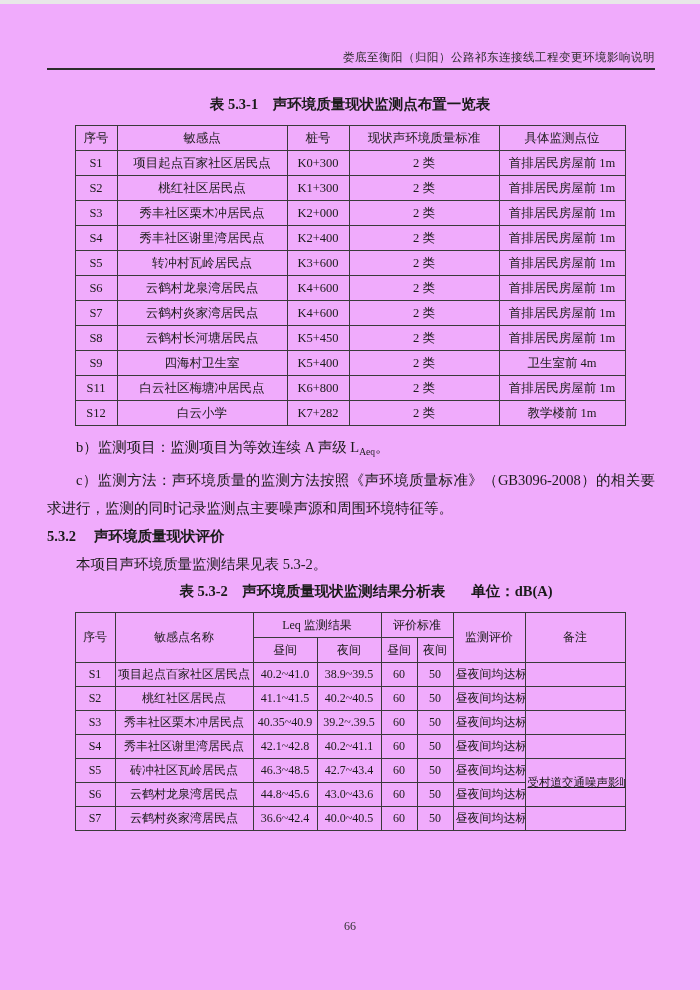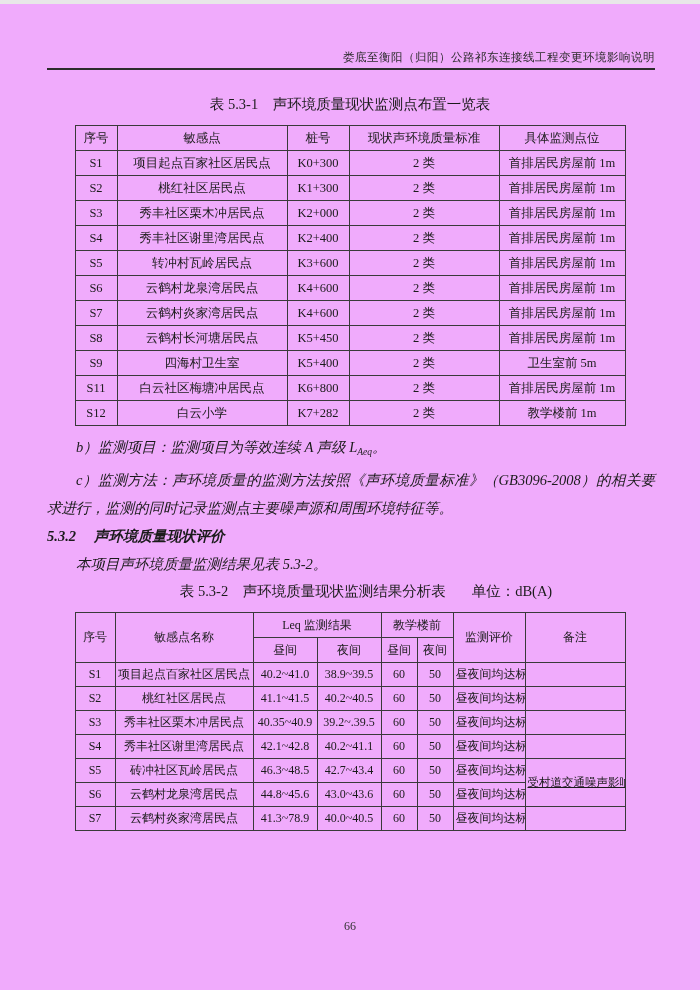--- a/index.html
+++ b/index.html
@@ -6,35 +6,35 @@
   html,body { background:#e8e8e8; }
   .page {
     width:700px; height:990px; margin:4px auto; background:#f0abfc;
     position:relative; overflow:hidden; color:#1b1b1b;
     font-family:"Liberation Serif","DejaVu Serif",serif;
   }
   .page-header { padding:46px 45px 0 47px; }
   .header-title { text-align:right; font-size:11.5px; letter-spacing:0.5px; color:#2b2b2b; }
   .header-rule { border-bottom:2px solid #2c2c2c; margin-top:3px; }
 
-  .table-caption { text-align:center; font-weight:normal; font-size:14.5px; margin-top:25px; }
+  .table-caption { text-align:center; font-weight:bold; font-size:14.5px; margin-top:25px; }
   .table-caption .unit { margin-left:26px; }
 
   table { border-collapse:collapse; table-layout:fixed; width:550px; margin:11px auto 0; }
   td {
     border:1px solid #3a3a3a; text-align:center; vertical-align:middle;
     font-size:12.5px; height:25px; padding:0 2px; overflow:hidden; white-space:nowrap;
   }
   .t1 td { height:25px; }
   .t2 td { font-size:12px; height:24px; }
   .t2 tr.head-row td { height:25px;text-align:center; }
   .underlined { text-decoration:underline; font-size:11.5px; letter-spacing:0; }
 
   .body-text { margin:7px 45px 0 47px; font-size:14.5px; line-height:28px; text-align:justify; }
-  .body-text p { text-indent:2em;font-style:italic; }
+  .body-text p { text-indent:2em; }
   .sub { font-size:9.5px; vertical-align:-3px; }
   .section-heading { font-weight:bold; text-indent:0 !important; }
   .section-heading .sec-title { margin-left:18px; }
 
   .caption2 { margin-top:4px;padding-left:32px; }
   .page-number { position:absolute; bottom:60px; left:0; right:0; text-align:center; font-size:12px; color:#333; }
 </style>
 </head>
 <body>
 
@@ -119,21 +119,21 @@
       <td>云鹤村长河塘居民点</td>
       <td>K5+450</td>
       <td>2 类</td>
       <td>首排居民房屋前 1m</td>
     </tr>
     <tr>
       <td>S9</td>
       <td>四海村卫生室</td>
       <td>K5+400</td>
       <td>2 类</td>
-      <td>卫生室前 5m</td>
+      <td>卫生室前 4m</td>
     </tr>
     <tr>
       <td>S11</td>
       <td>白云社区梅塘冲居民点</td>
       <td>K6+800</td>
       <td>2 类</td>
       <td>首排居民房屋前 1m</td>
     </tr>
     <tr>
       <td>S12</td>
@@ -165,21 +165,21 @@
         <col style="width:36px">
         <col style="width:36px">
         <col style="width:72px">
         <col style="width:100px">
     </colgroup>
     <tbody>
         <tr class="head-row">
       <td rowspan="2">序号</td>
       <td rowspan="2">敏感点名称</td>
       <td colspan="2">Leq 监测结果</td>
-      <td colspan="2">教学楼前</td>
+      <td colspan="2">评价标准</td>
       <td rowspan="2">监测评价</td>
       <td rowspan="2">备注</td>
     </tr>
     <tr class="head-row">
       <td>昼间</td>
       <td>夜间</td>
       <td>昼间</td>
       <td>夜间</td>
     </tr>
     <tr>
@@ -237,21 +237,21 @@
       <td>云鹤村龙泉湾居民点</td>
       <td>44.8~45.6</td>
       <td>43.0~43.6</td>
       <td>60</td>
       <td>50</td>
       <td>昼夜间均达标</td>
     </tr>
     <tr>
       <td>S7</td>
       <td>云鹤村炎家湾居民点</td>
-      <td>41.3~78.9</td>
+      <td>36.6~42.4</td>
       <td>40.0~40.5</td>
       <td>60</td>
       <td>50</td>
       <td>昼夜间均达标</td>
       <td></td>
     </tr>
   </tbody>
     </table>
 
   <div class="page-number">66</div>

